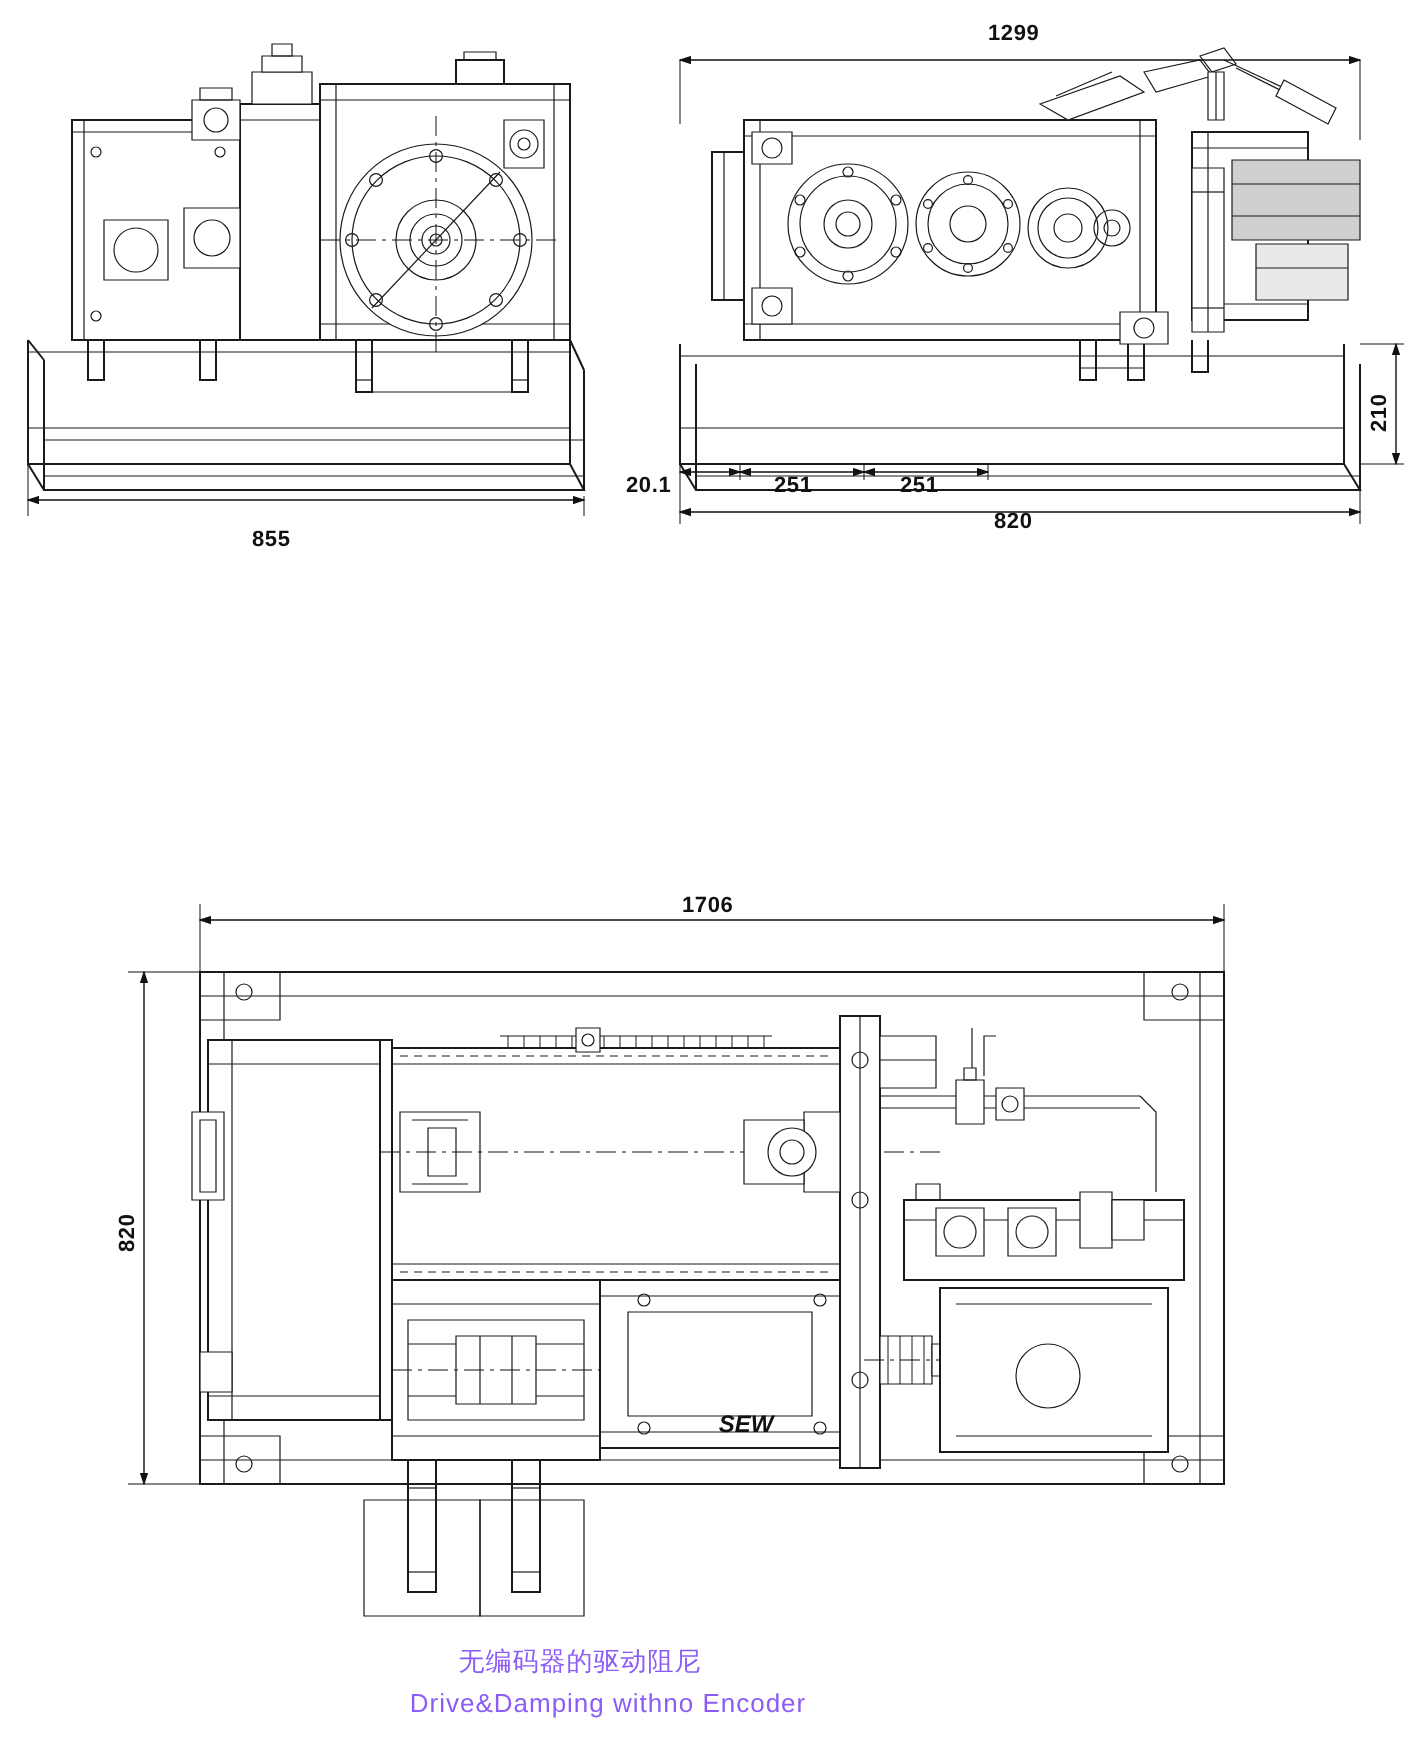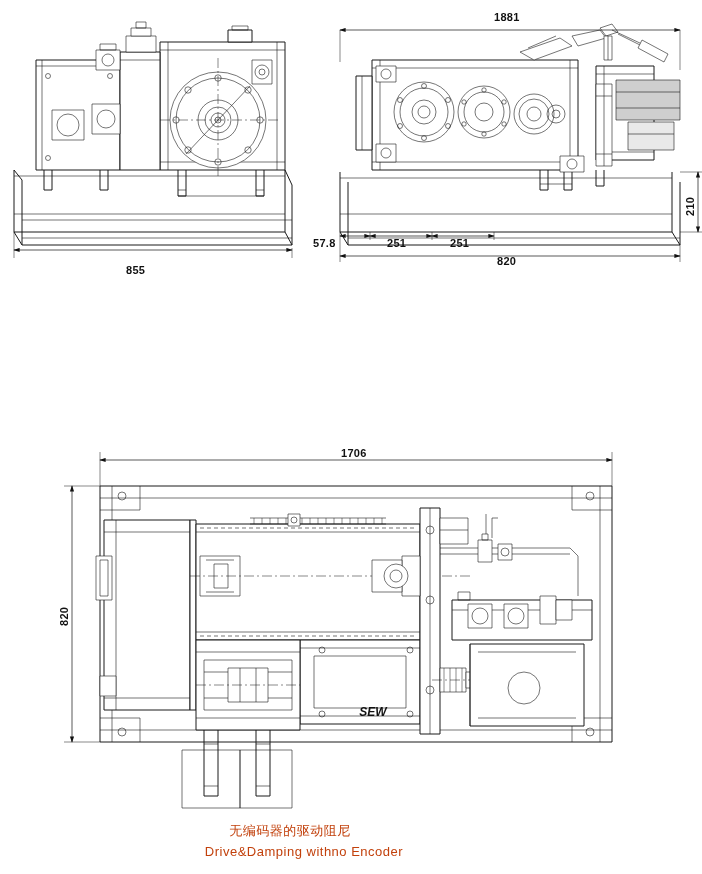--- a/index.html
+++ b/index.html
@@ -10,21 +10,21 @@
   }
   .stage{position:absolute;left:0;top:0;width:702px;height:874px;}
   svg{display:block;}
   .dim-label{
     position:absolute;font-size:11px;font-weight:bold;color:#111;
     letter-spacing:.3px;white-space:nowrap;
   }
   .dim-label.vert{transform:rotate(-90deg);transform-origin:left top;}
   .caption{
     position:absolute;left:0;width:580px;text-align:center;
-    font-size:13px;color:#c2410c;letter-spacing:.5px;
+    font-size:13px;color:#8b5cf6;letter-spacing:.5px;
   }
   .caption.cn{top:822px;}
   .caption.en{top:844px;margin-left:14px;}
   .sew{
     position:absolute;font-size:12px;font-weight:bold;font-style:italic;
     color:#111;line-height:9px;text-align:center;
   }
 </style>
 </head>
 <body>
@@ -391,25 +391,25 @@
 
     <g>
       <path class="ext" d="M100,486 L64,486"></path>
       <path class="ext" d="M100,742 L64,742"></path>
       <path class="dim" d="M72,486 L72,742" marker-start="url(#arl)" marker-end="url(#ar)"></path>
     </g>
   </svg>
 
   <div class="dim-label" style="left:126px;top:240px;margin-top:24px;">855</div>
 
-  <div class="dim-label" style="left:494px;top:11px;">1881</div>
+  <div class="dim-label" style="left:494px;top:11px;">1299</div>
 
   <div class="dim-label" style="left:497px;top:255px;">820</div>
 
-  <div class="dim-label" style="left:313px;top:237px;">57.8</div>
+  <div class="dim-label" style="left:313px;top:237px;">20.1</div>
 
   <div class="dim-label" style="left:387px;top:237px;">251</div>
 
   <div class="dim-label" style="left:450px;top:237px;">251</div>
 
   <div class="dim-label vert" style="left:684px;top:216px;">210</div>
 
   <div class="dim-label" style="left:341px;top:447px;text-align:center;">1706</div>
 
   <div class="dim-label vert" style="left:58px;top:626px;">820</div>

